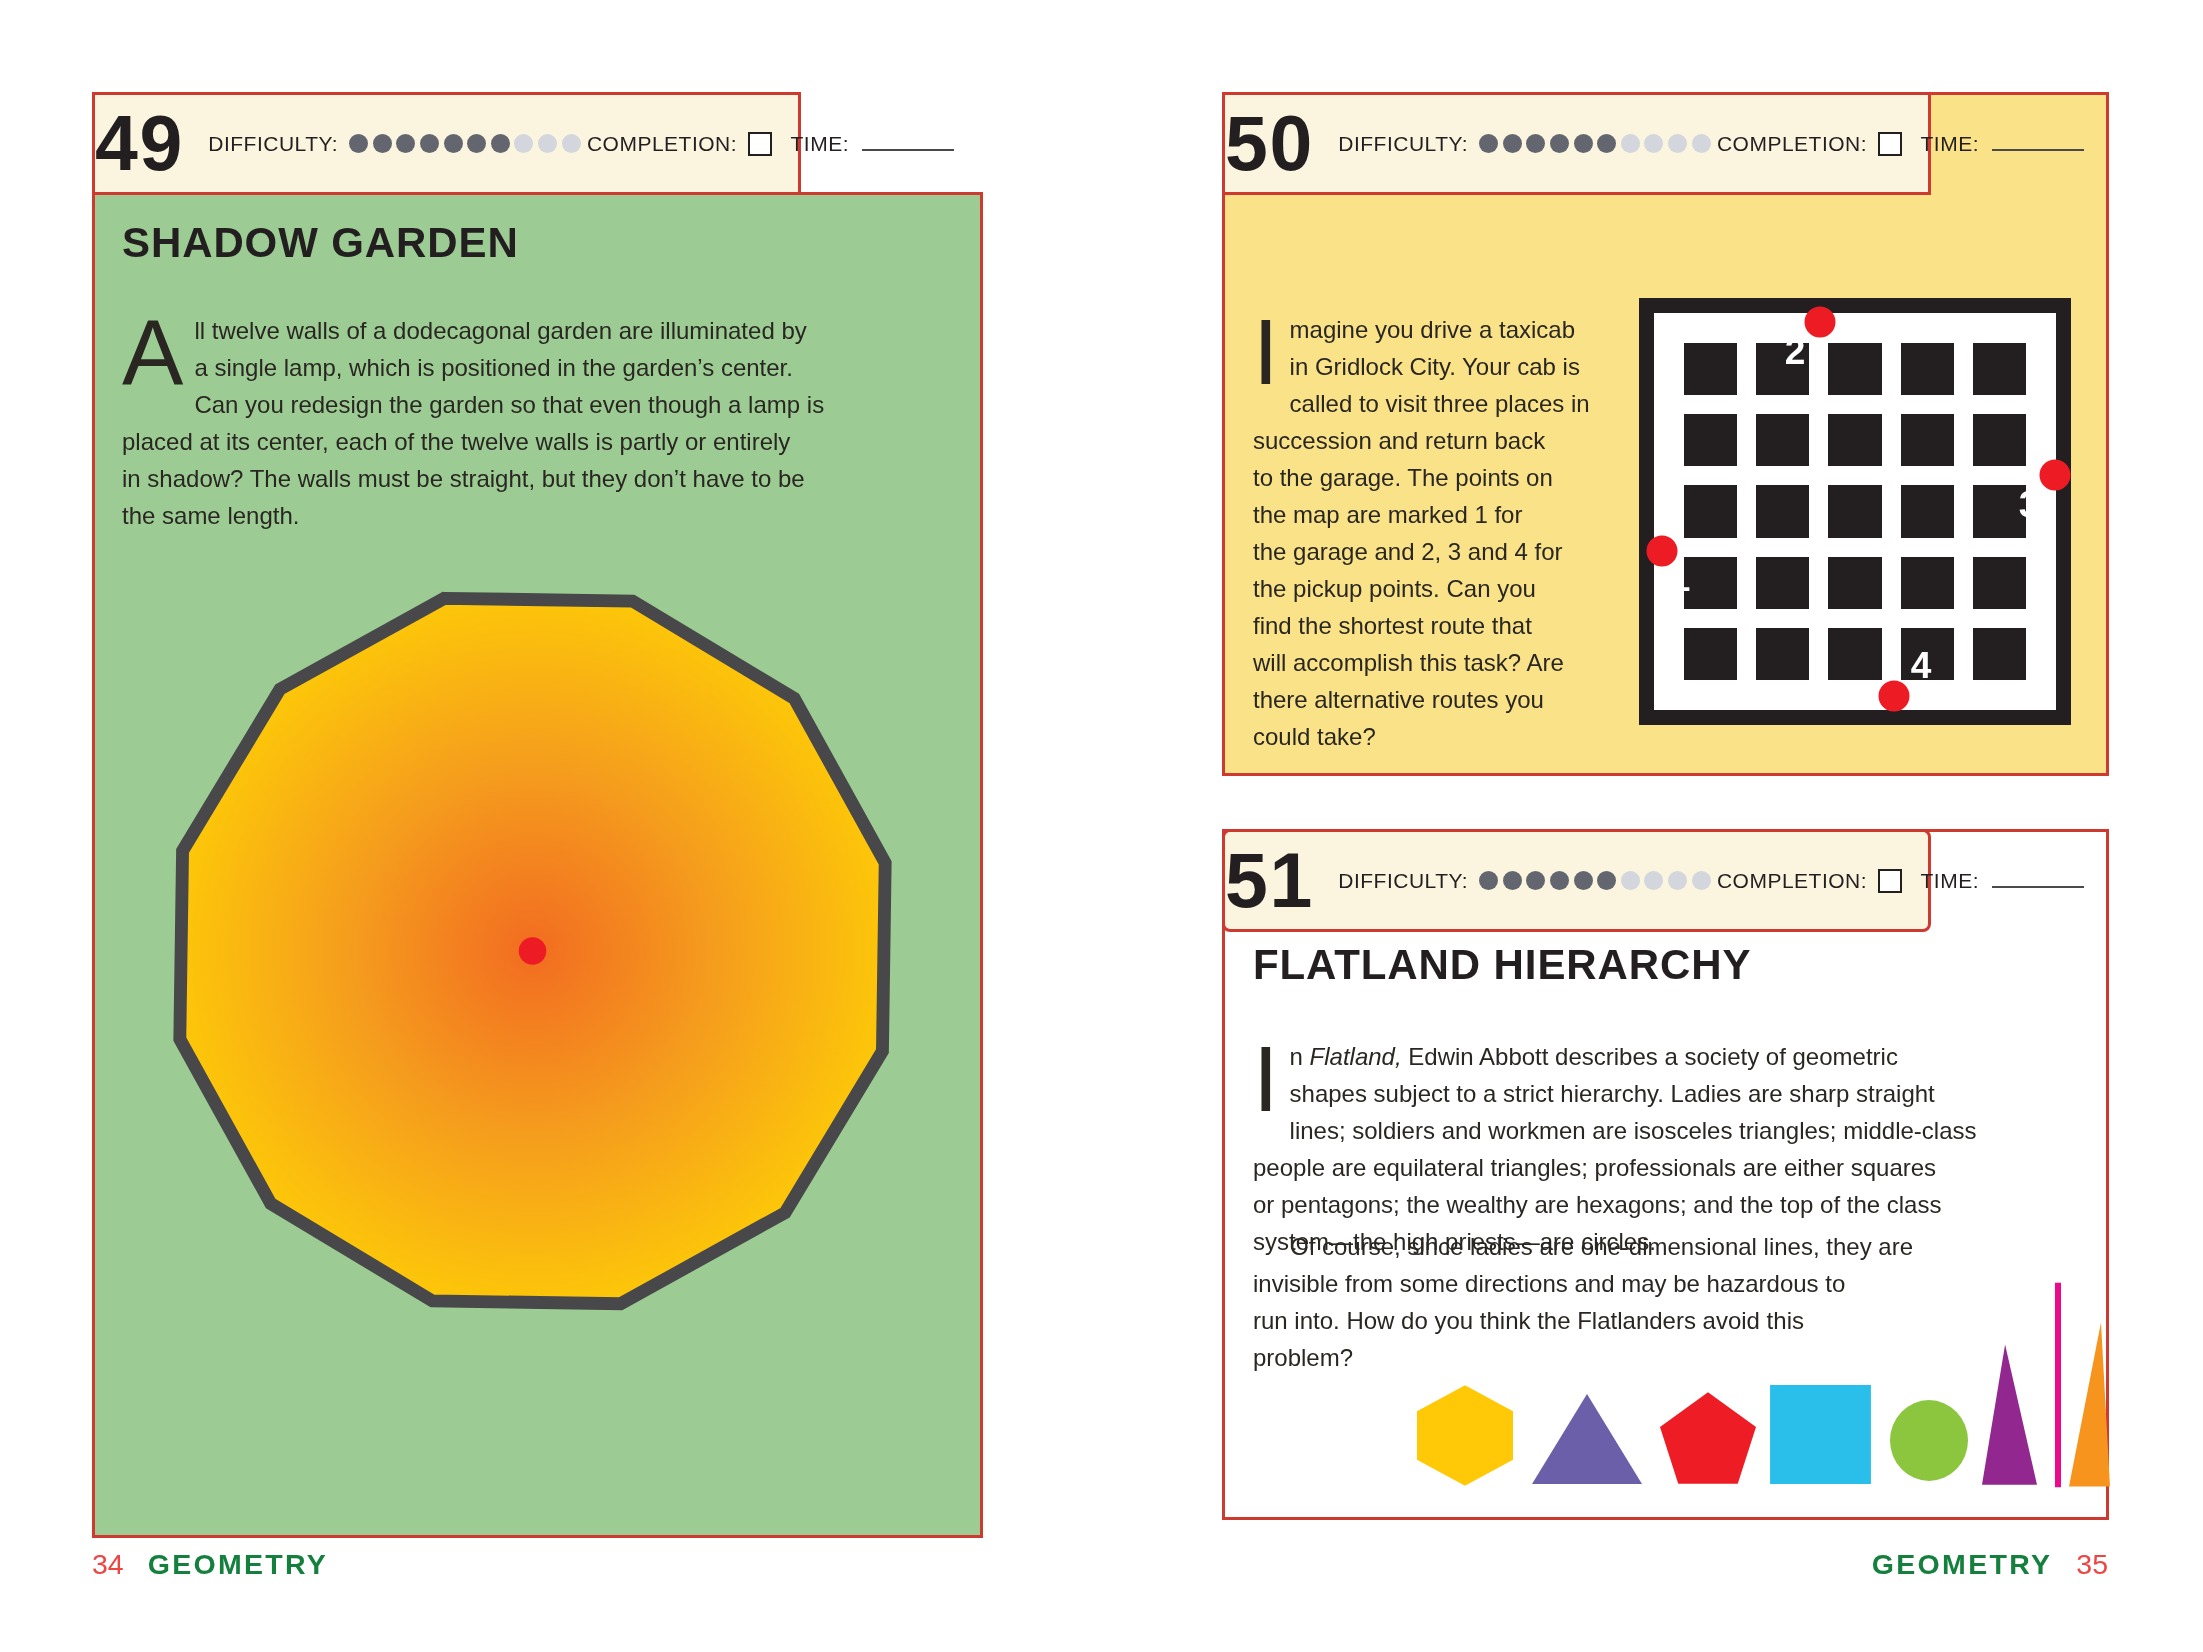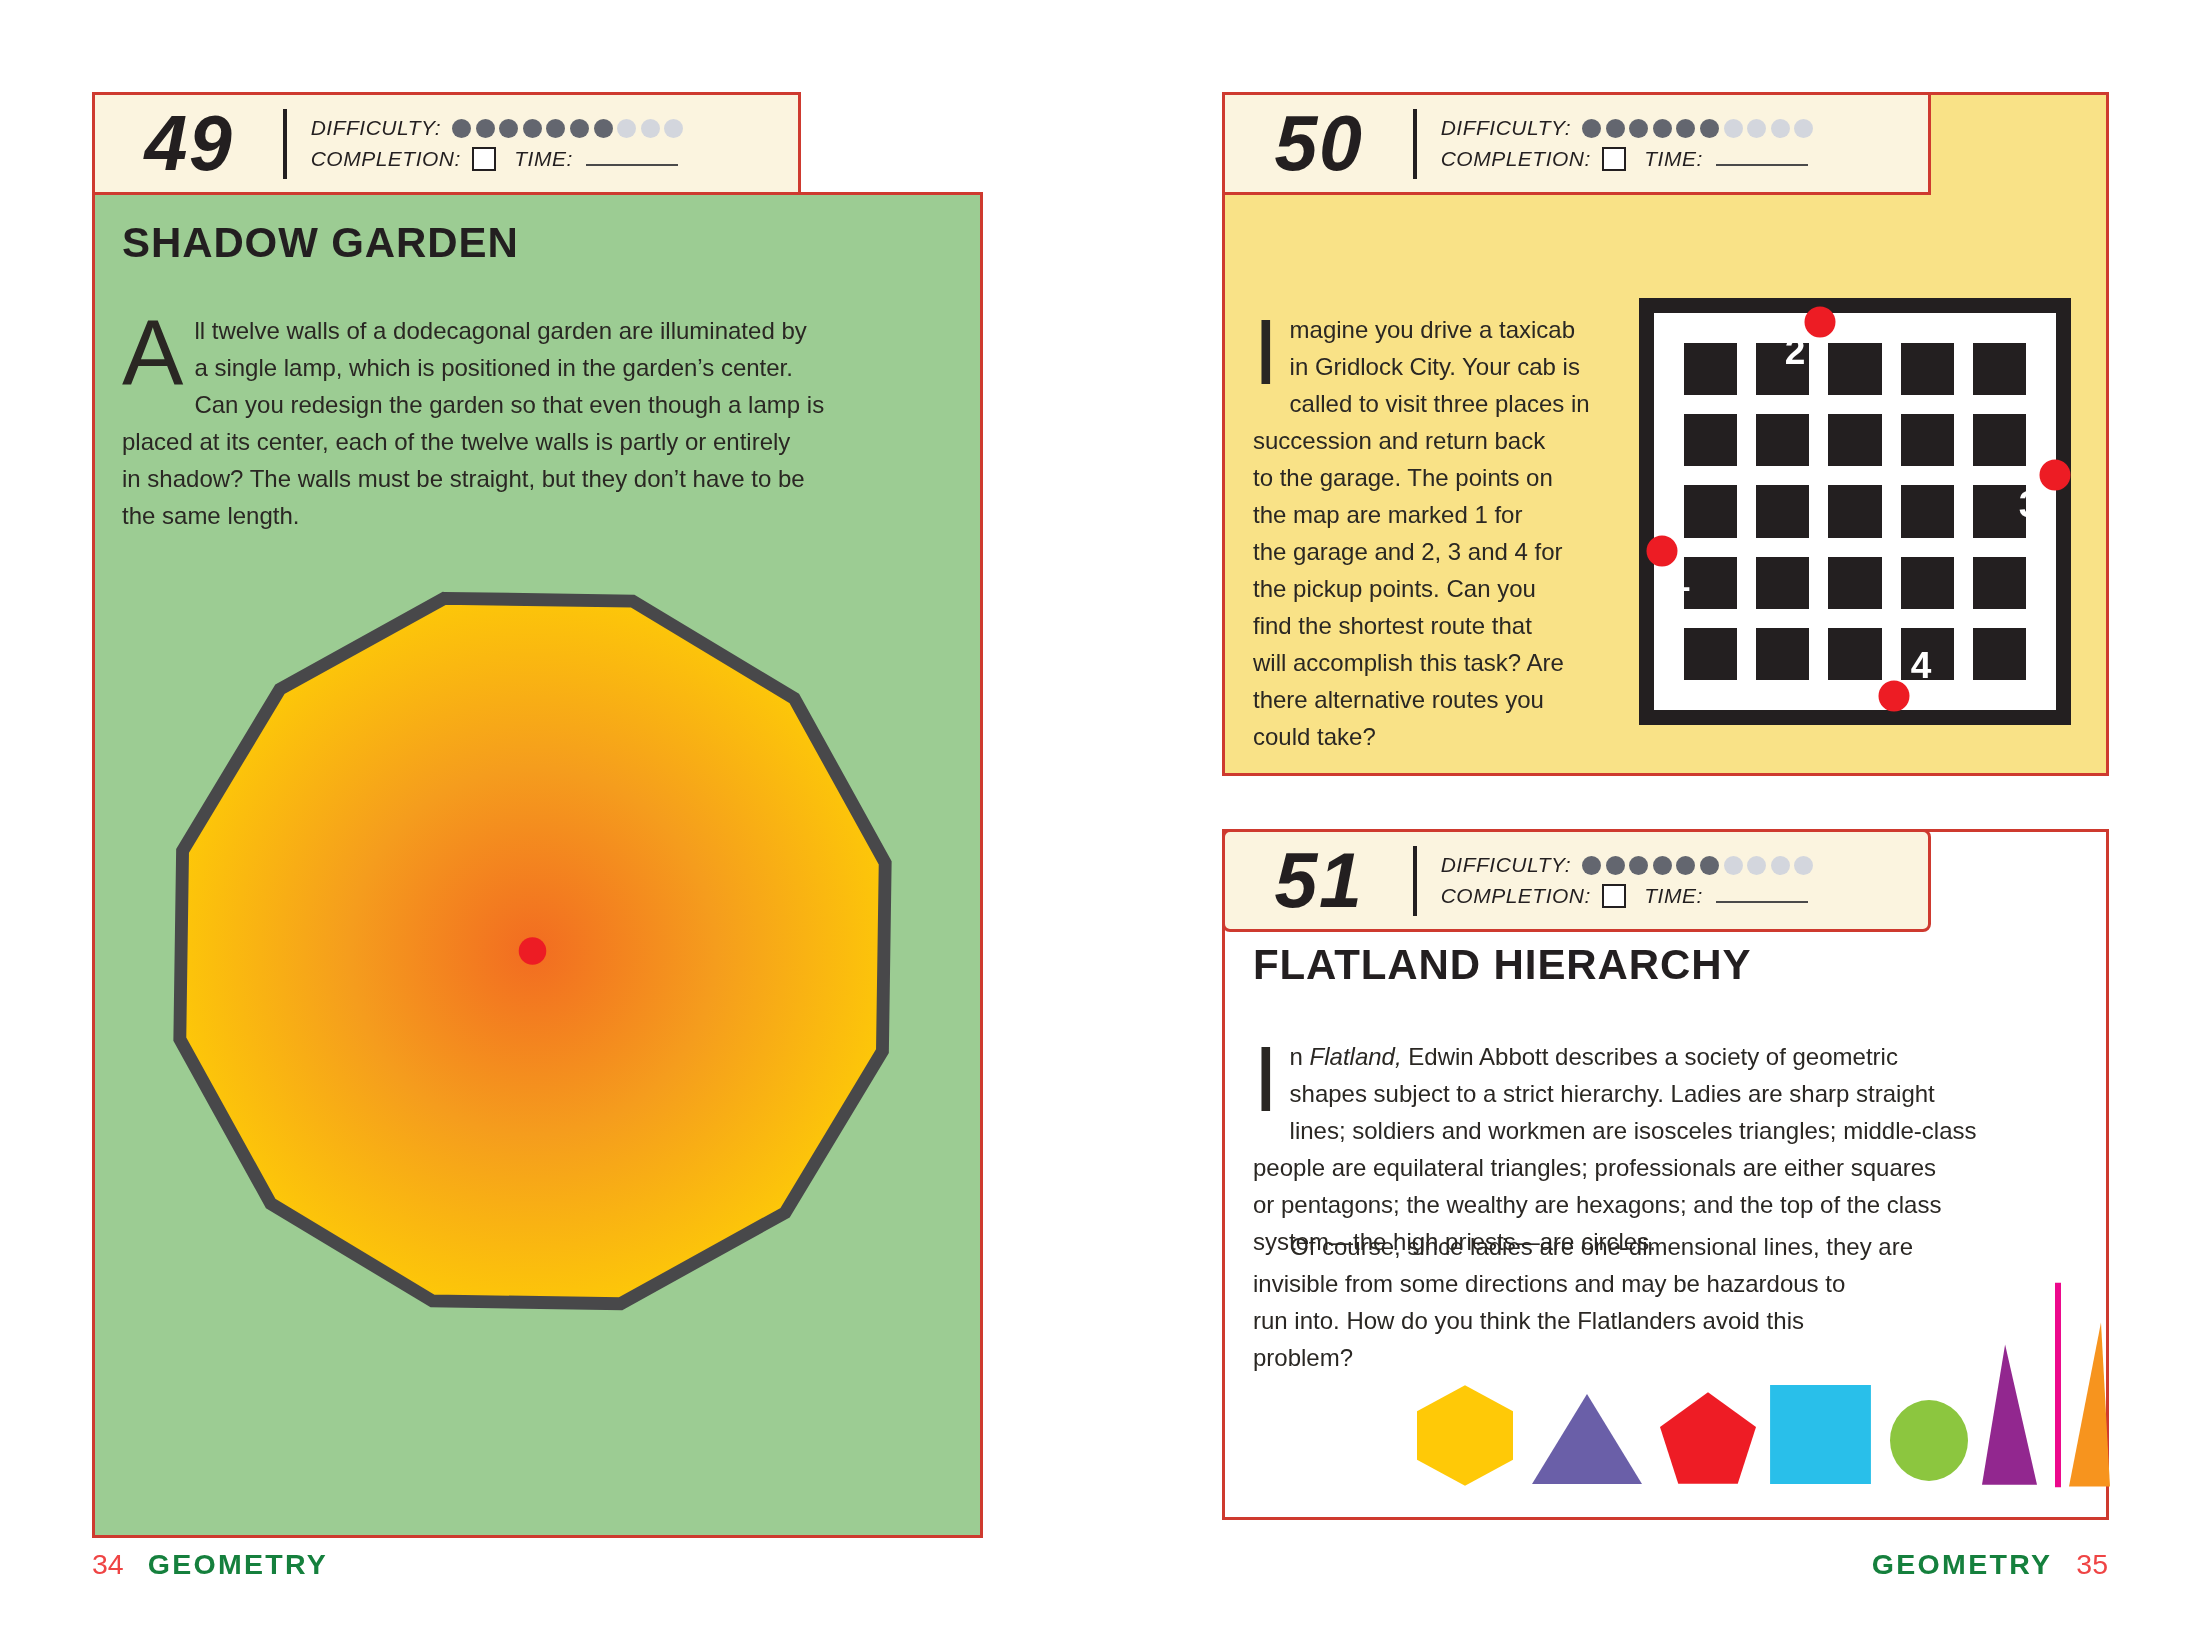--- a/index.html
+++ b/index.html
@@ -20,28 +20,28 @@
     font-family:"Liberation Sans","DejaVu Sans",sans-serif;color:var(--ink);
   }
   .panel{position:absolute;border:3.7px solid var(--red);box-sizing:border-box;}
   .panel.green{left:92px;top:192px;width:891px;height:1346px;background:var(--green);}
   .panel.yellow{left:1222px;top:92px;width:887px;height:684px;background:var(--yellow);}
   .panel.white{left:1222px;top:829px;width:887px;height:691px;background:#ffffff;}
 
   .pheader{
     position:absolute;width:709px;height:103px;background:var(--cream);
     border:3.7px solid var(--red);box-sizing:border-box;
-    display:flex;align-items:center;z-index:5;font-style:italic;
+    display:flex;align-items:center;z-index:5;
   }
   .pheader.h49{left:92px;top:92px;}
   .pheader.h50{left:1222px;top:92px;}
   .pheader.h51{left:1222px;top:829px;border-radius:8px;}
   .pnum{width:188px;text-align:center;font-size:77px;font-weight:700;letter-spacing:1.8px;color:var(--ink);line-height:1;}
   .hdr-divider{width:3.7px;height:70px;background:var(--ink);}
-  .hdr-meta{margin-left:24px;display:flex;flex-direction:column;gap:6.4px;}
+  .hdr-meta{margin-left:24px;display:flex;flex-direction:row;gap:6.4px;}
   .meta-row{display:flex;align-items:center;font-size:21px;letter-spacing:0.5px;color:var(--ink);}
   .dots{display:flex;gap:4.6px;margin-left:11px;}
   .dot{width:19px;height:19px;border-radius:50%;}
   .dot.filled{background:var(--dot-on);}
   .dot.empty{background:var(--dot-off);}
   .checkbox{width:24px;height:24px;border:2.8px solid var(--ink);background:#fff;margin:0 18.4px 0 11px;box-sizing:border-box;}
   .time-line{width:92px;border-bottom:2.8px solid #4a4a4a;height:13px;margin-left:13px;}
 
   .ptitle{position:absolute;font-size:42px;font-weight:700;letter-spacing:0.9px;line-height:1;color:var(--ink);z-index:4;}
   .pbody{position:absolute;font-size:24px;line-height:37px;color:var(--body-ink);white-space:pre-line;z-index:4;}

